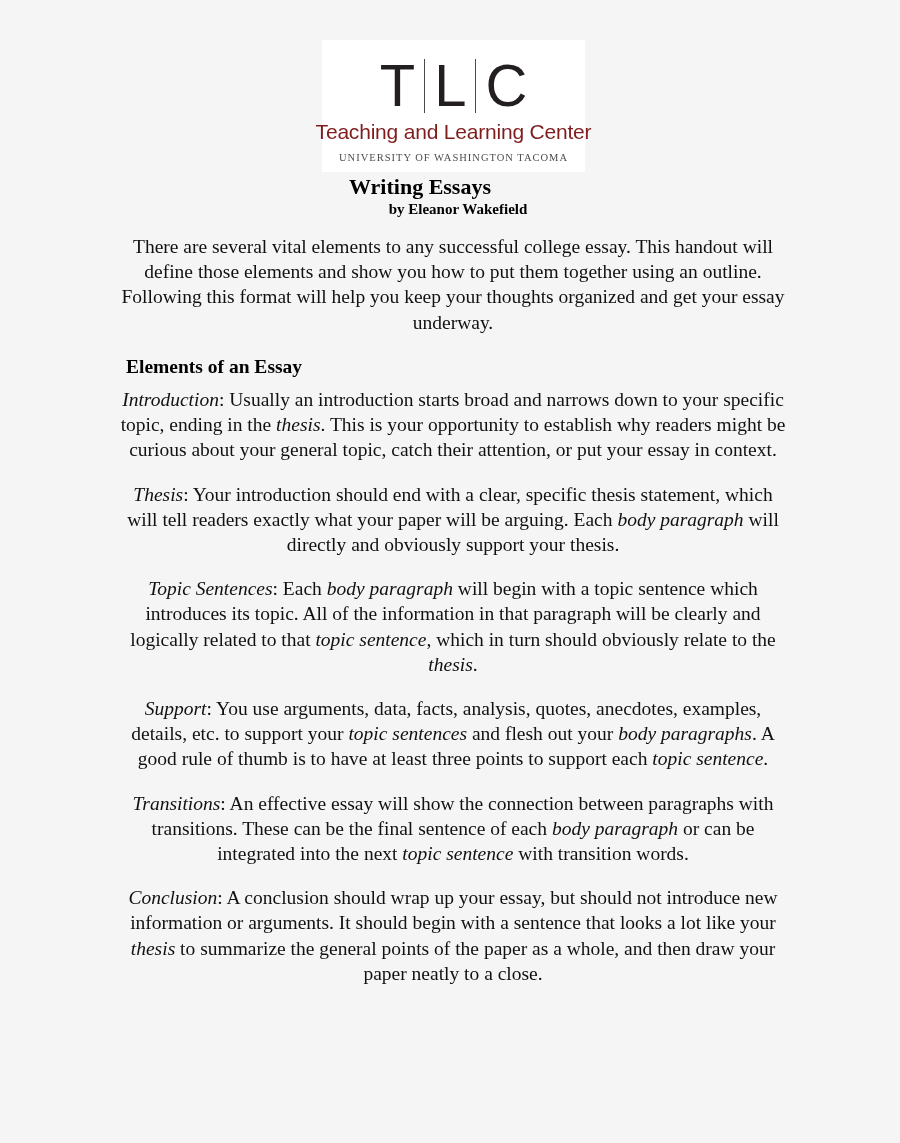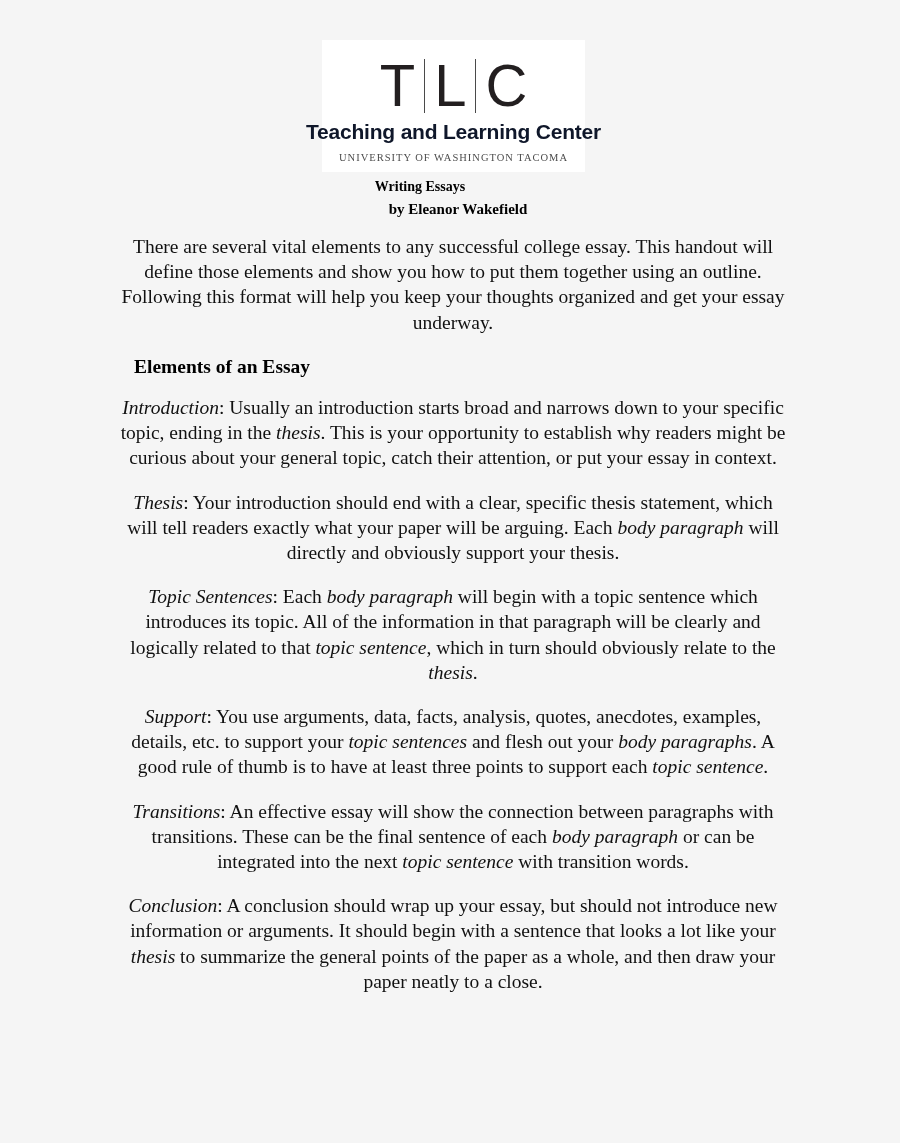--- a/index.html
+++ b/index.html
@@ -58,24 +58,24 @@
   }
   .tlc-div {
     width: 1px;
     height: 54px;
     background: #4a4a4a;
     display: inline-block;
   }
 
   .tlc-name {
     font-family: "Liberation Sans", "DejaVu Sans", sans-serif;
-    font-weight: 700;
+    font-weight: 400;
     font-size: 21px;
     line-height: 23px;
-    color: #0f172a;
+    color: #7f1d1d;
     white-space: nowrap;
     letter-spacing: -0.2px;
   }
   .tlc-sub {
     font-family: "Liberation Serif", "DejaVu Serif", serif;
     font-size: 10.5px;
     line-height: 14px;
     letter-spacing: 1.0px;
     color: #4d4d4d;
     white-space: nowrap;
@@ -83,21 +83,21 @@
   }
 
   
   .doc-title {
     position: absolute;
     left: 0;
     top: 174px;
     width: 840px;
     text-align: center;
     font-weight: bold;
-    font-size: 14px;
+    font-size: 22px;
     line-height: 26px;
     color: #000000;
   }
   .doc-byline {
     position: absolute;
     left: 0;
     top: 200px;
     width: 900px;
     text-align: center;
     font-weight: bold;
@@ -122,21 +122,21 @@
     margin: 0 0 19px 0;
     text-align: center;
   }
   .para.tight { margin-bottom: 0; }
 
   .section-head {
     font-size: 19.5px;
     line-height: 25.2px;
     font-weight: bold;
     color: #000000;
-    margin: 16px;
+    margin: 8px;
   }
 
   .it { font-style: italic; }
 </style>
 </head>
 <body>
 
 <div class="page">
 
   <div class="logo-box">

